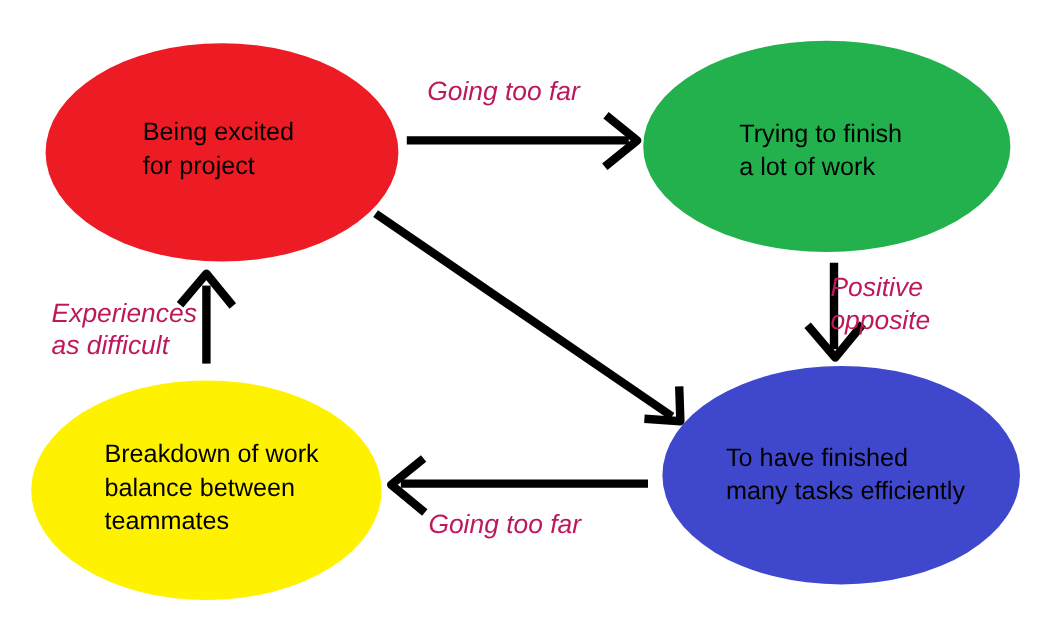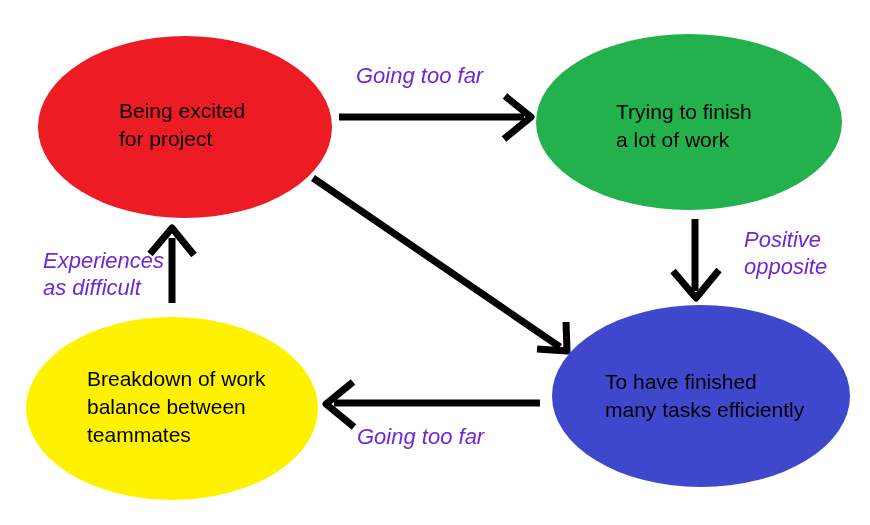--- a/index.html
+++ b/index.html
@@ -41,34 +41,34 @@
     font-size: 21px;
     line-height: 28px;
     color: #000000;
   }
   .edge-label {
     position: absolute;
     font-style: italic;
     font-size: 22px;
     line-height: 27px;
     white-space: pre-line;
-    color: #6d28d9;
+    color: #be185d;
   }
   
   .node-excited   { left: 38px;  top: 36px;  width: 294px; height: 182px; }
   .node-excited .node-text   { left: 81px; top: 61px; }
   .node-trying    { left: 536px; top: 34px;  width: 306px; height: 176px; }
   .node-trying .node-text    { left: 80px; top: 64px; }
   .node-finished  { left: 552px; top: 305px; width: 298px; height: 182px; }
   .node-finished .node-text  { left: 53px; top: 63px; }
   .node-breakdown { left: 26px;  top: 317px; width: 292px; height: 183px; }
   .node-breakdown .node-text { left: 61px; top: 48px; }
   
   .label-going-top    { left: 356px; top: 62px; }
-  .label-positive     { left: 744px; top: 226px; }
+  .label-positive     { left: 692px; top: 226px; }
   .label-good         { left: 349px; top: 251px; }
   .label-going-bottom { left: 357px; top: 423px; }
   .label-experiences  { left: 43px;  top: 247px; }
 </style>
 </head>
 <body>
 
 <div class="canvas">
 
   <svg class="arrows-layer" viewBox="0 0 870 525" xmlns="http://www.w3.org/2000/svg">

